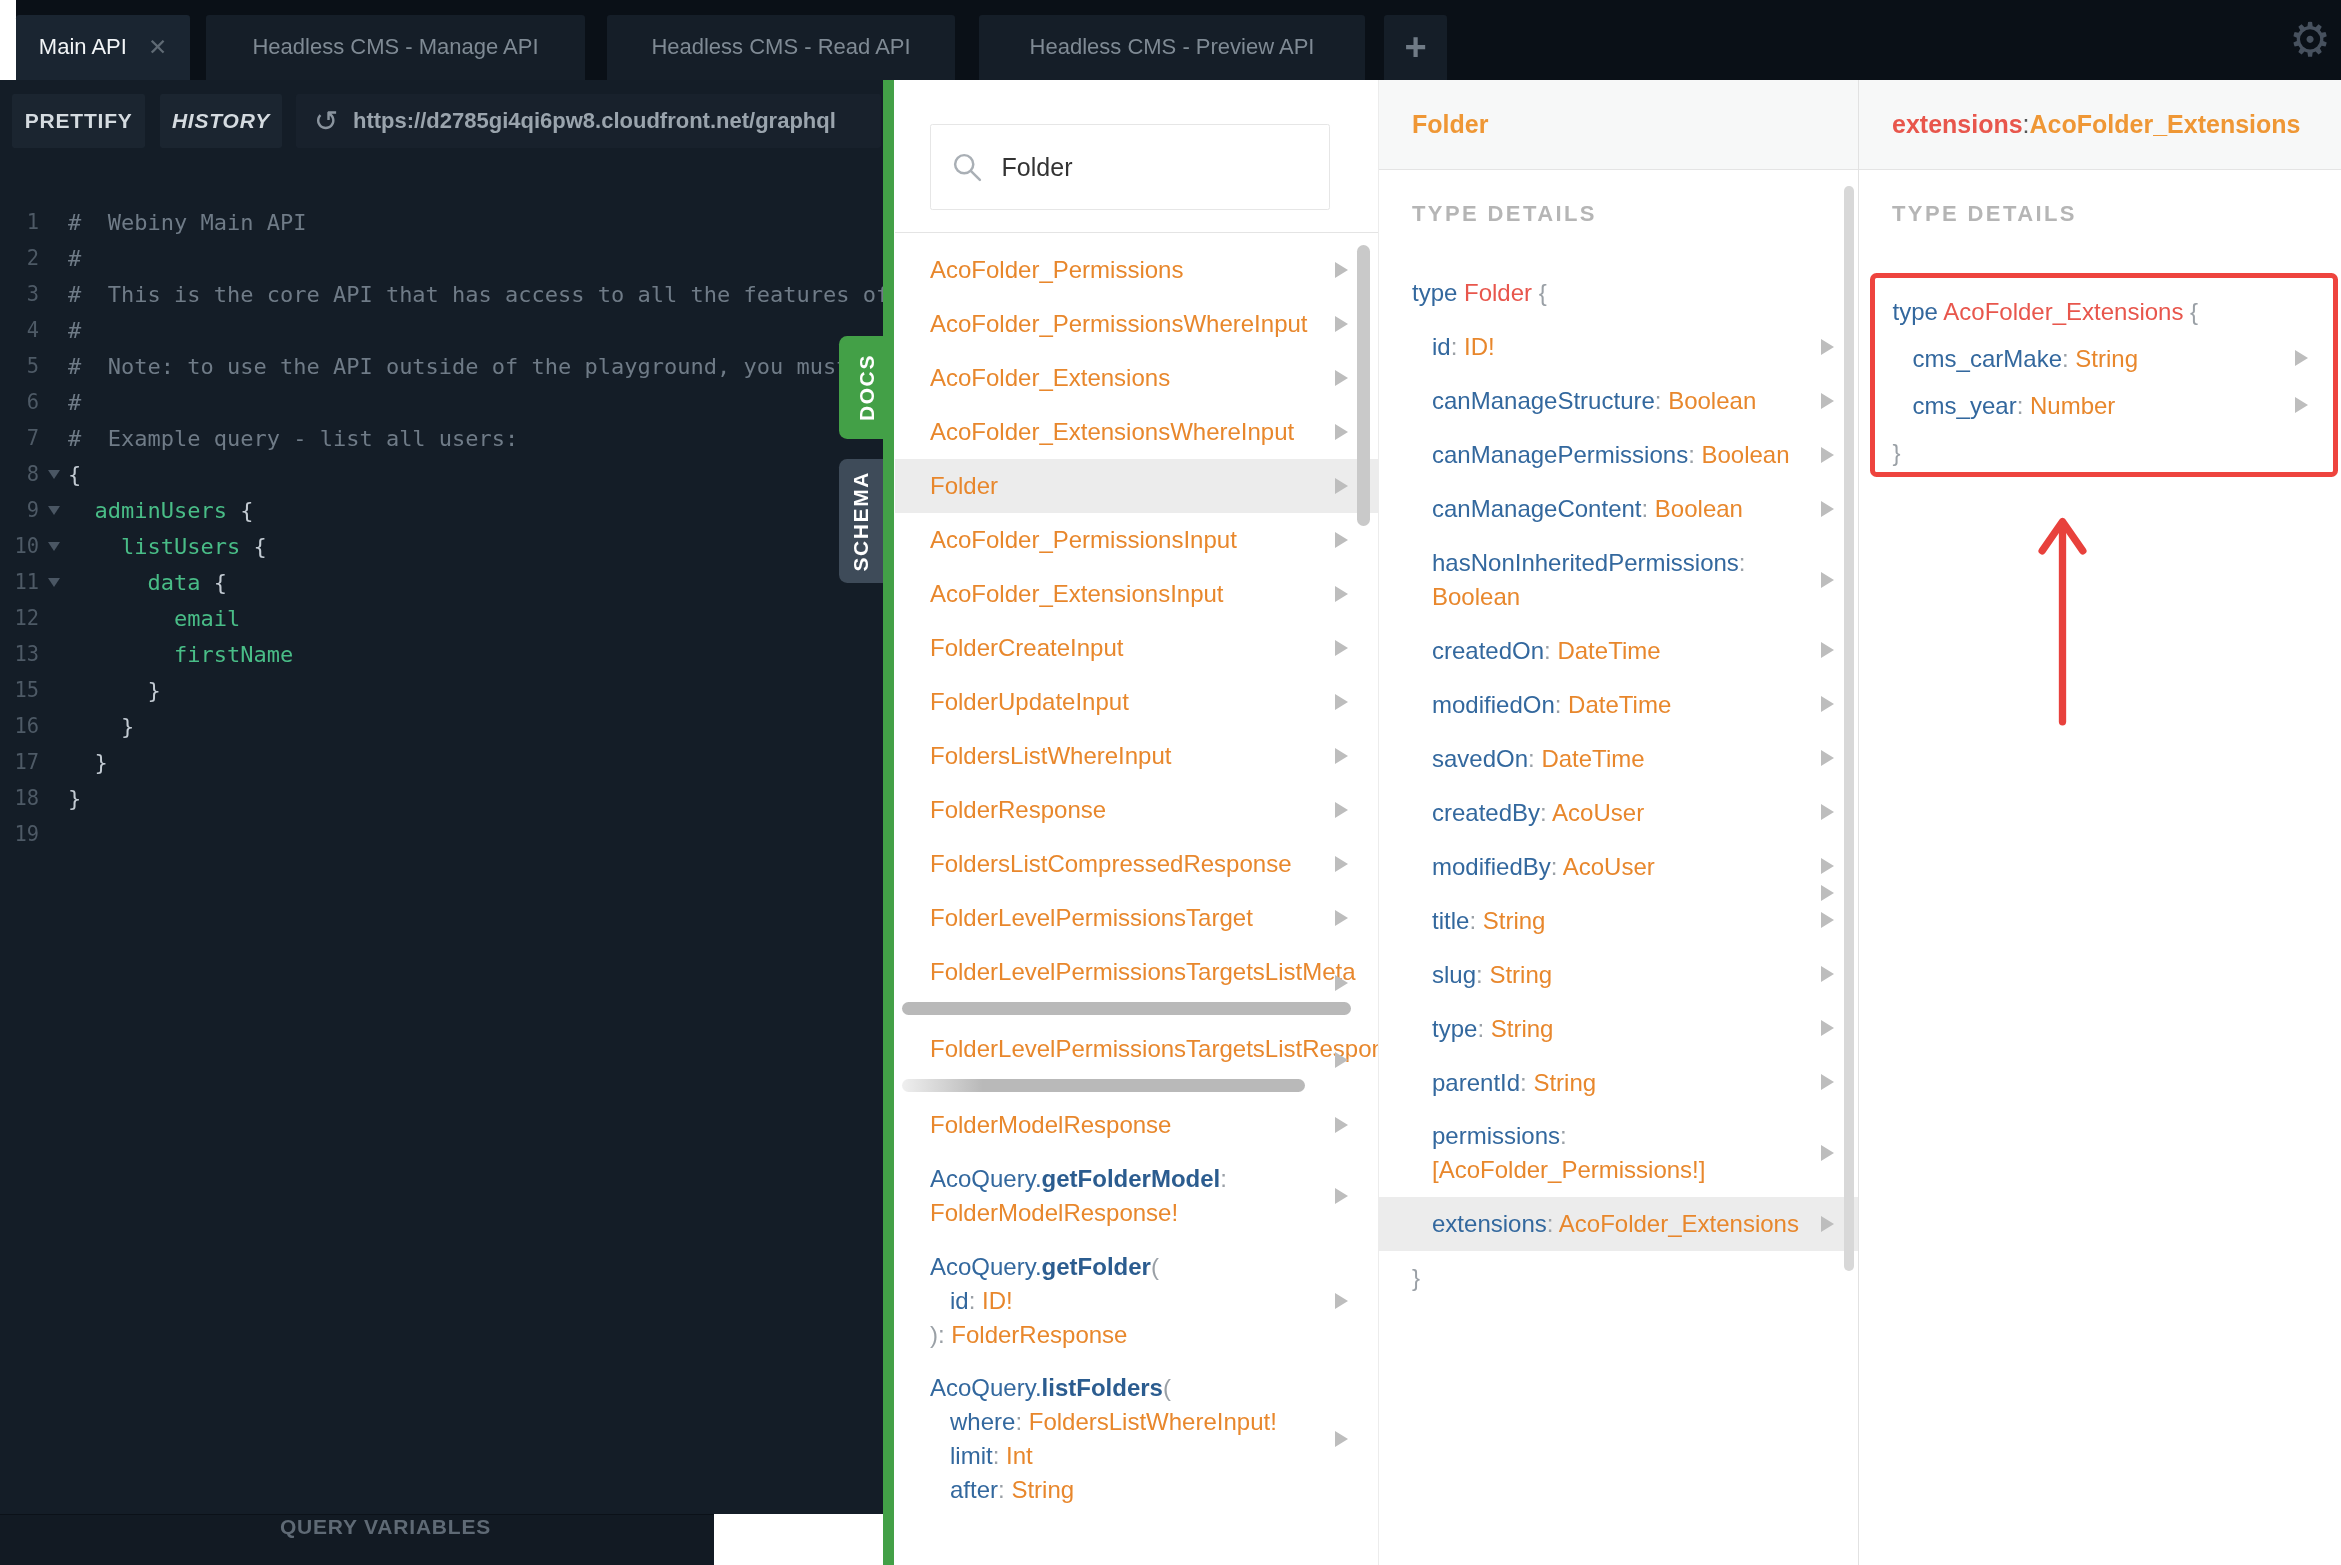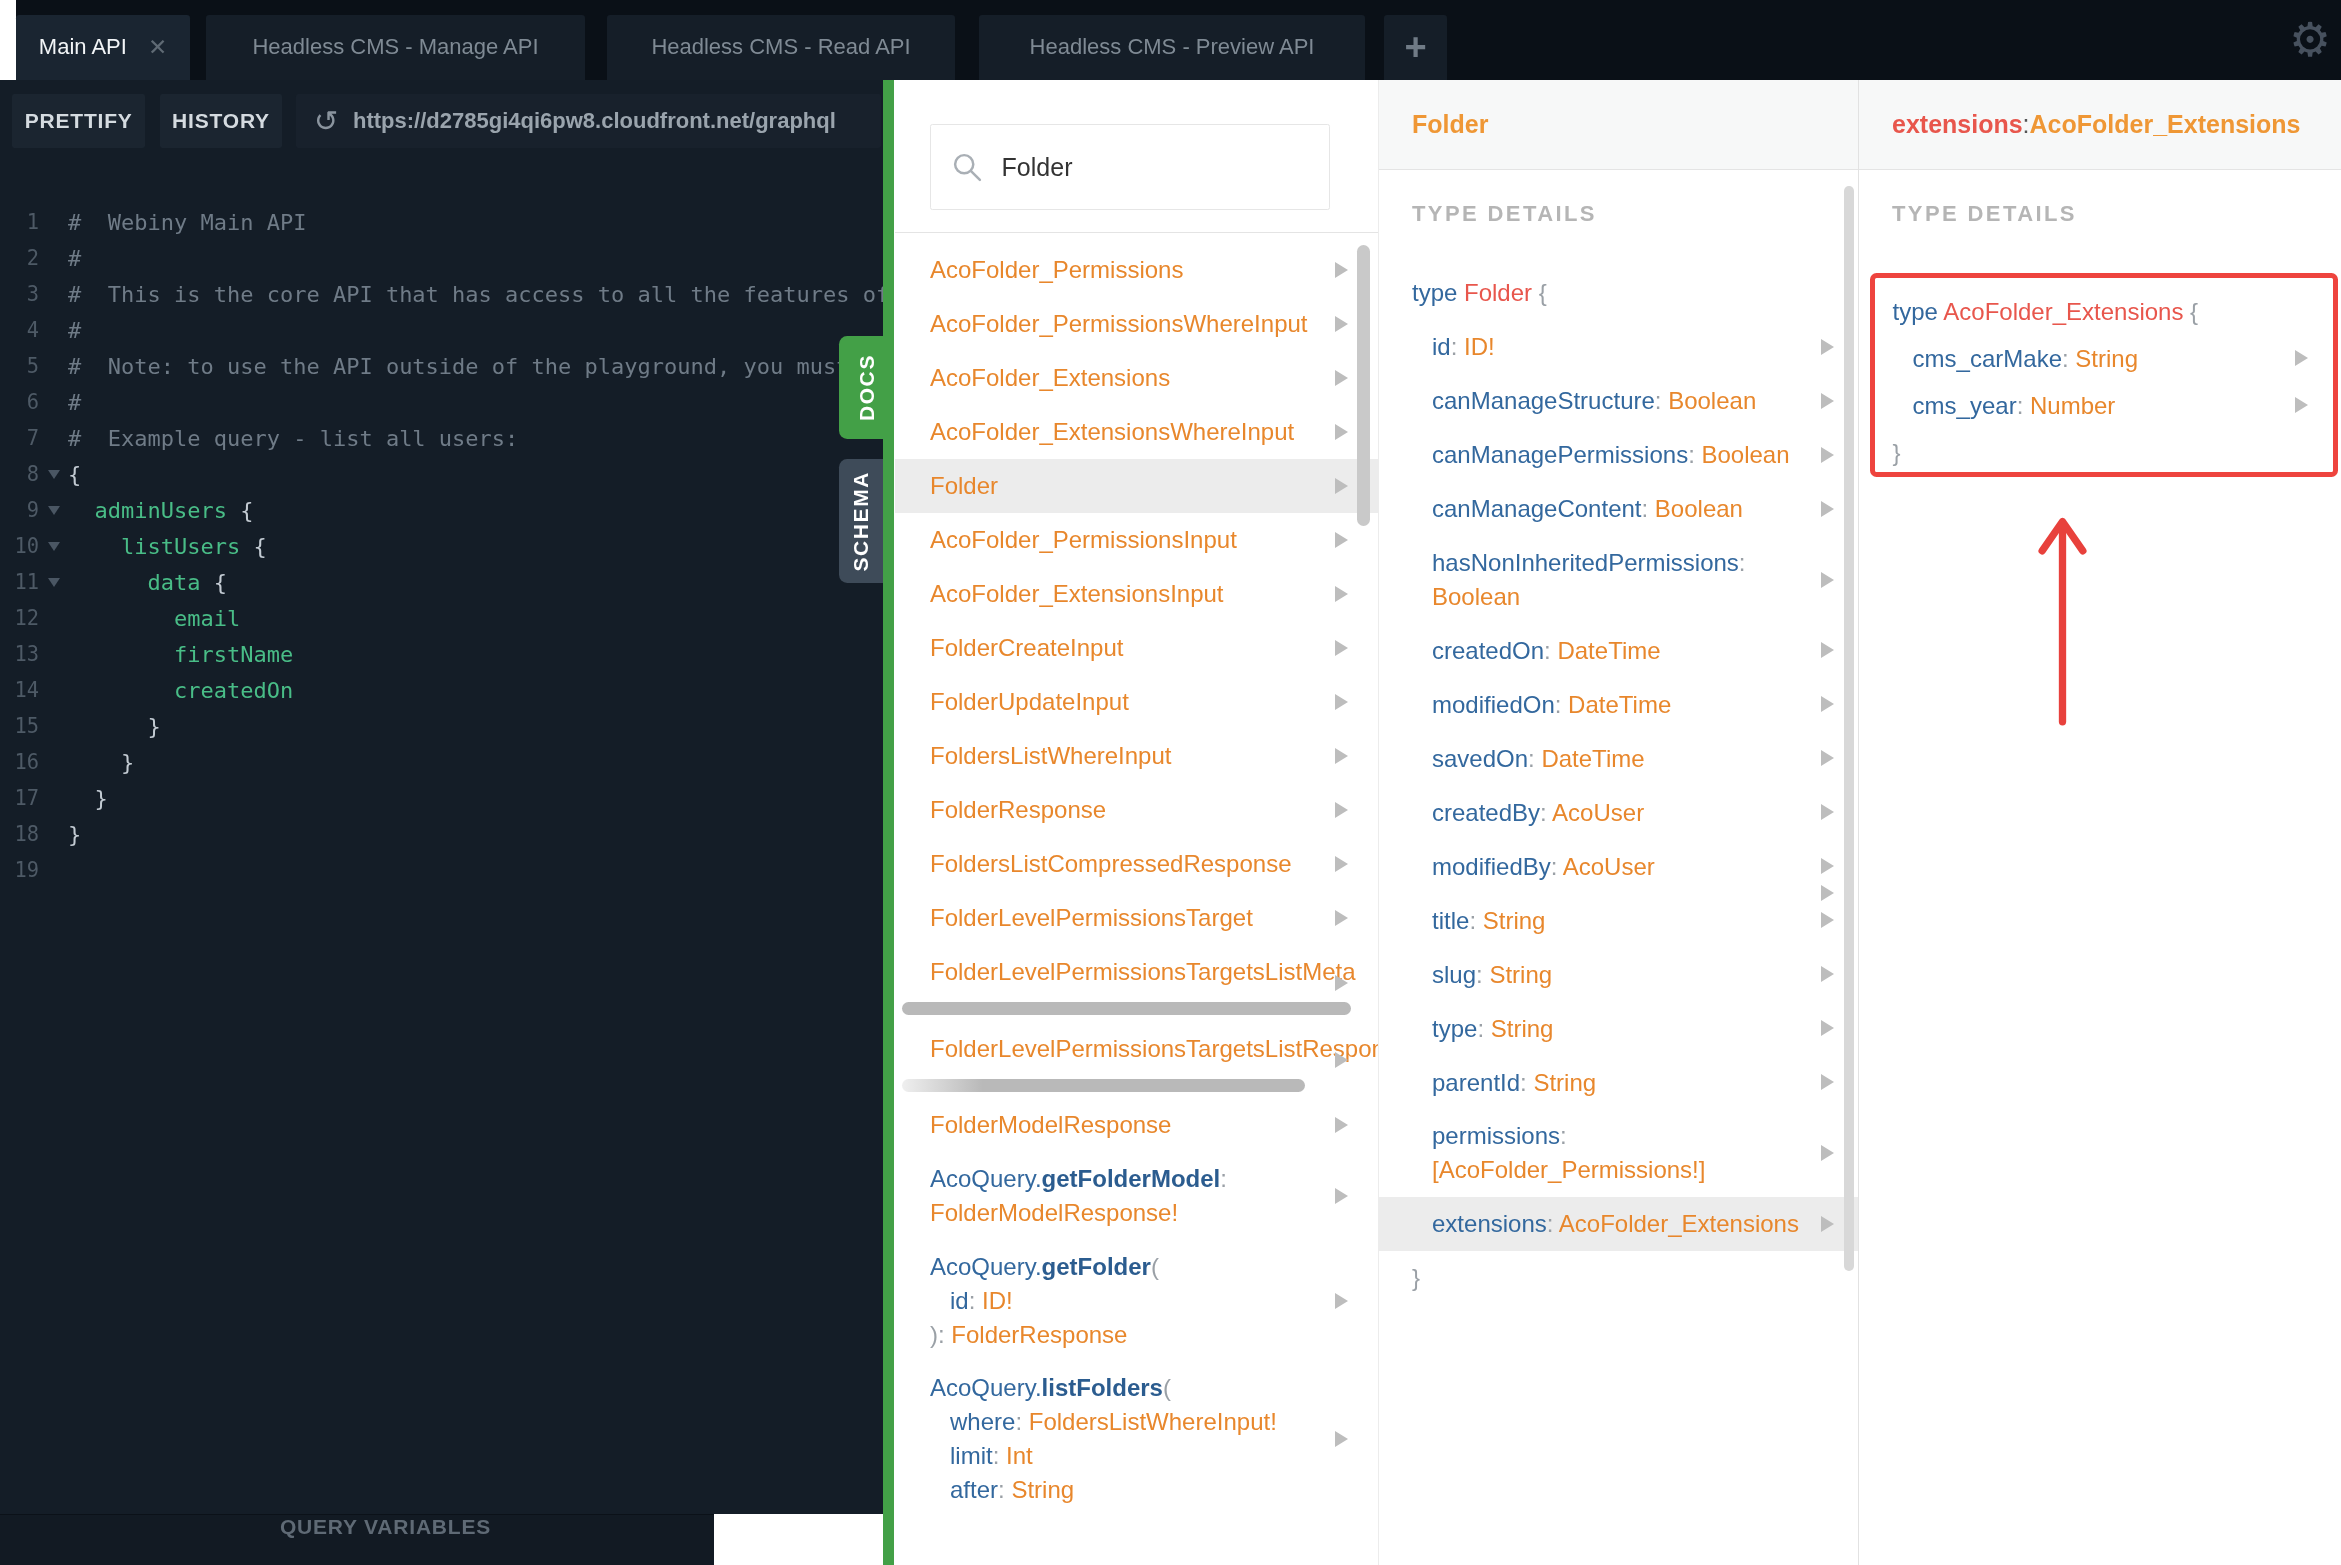--- a/index.html
+++ b/index.html
@@ -25,21 +25,21 @@
   .gear { position:absolute; left:2273px; top:6.5px; font-size:47px; color:#47515e; line-height:65px; }
 
   
   .left-col { position:absolute; left:0; top:80px; width:883px; height:1434px; background:#141d27; overflow:hidden; }
   .toolbar-btn {
     position:absolute; top:14px; height:54px; background:#1b2530; color:#d5dbe0;
     font-size:21px; font-weight:bold; letter-spacing:0.8px; border:none; border-radius:2.4px;
     display:flex; align-items:center; justify-content:center;
   }
   .btn-prettify { left:12.2px; width:133px; }
-  .btn-history { left:160px; width:122px; }
+  .btn-history { left:160px; width:122px;font-style:italic; }
   .urlbar {
     position:absolute; left:296px; top:14px; width:585px; height:54px; background:#18212c;
     border-radius:2.4px; display:flex; align-items:center; padding:0 18px; overflow:hidden;
   }
   .refresh-ic { color:#8a949e; font-size:29px; margin-right:14.7px; }
   .url-text { color:#9aa4ad; font-size:22px; white-space:nowrap;font-weight:bold; }
 
   .code { position:absolute; left:0; top:83px; right:0; bottom:0; padding-top:41px; overflow:hidden; }
   .eline { display:flex; height:36px; align-items:center; }
   .lnum { width:39px; text-align:right; color:#4e5a66; font-family:"DejaVu Sans Mono",monospace; font-size:20.4px; flex:none; }
@@ -210,25 +210,20 @@
       </div>
       <div class="eline">
         <span class="lnum">12</span>
         <span class="fold"></span>
         <pre><span>        </span><span class="sg-grn">email</span></pre>
       </div>
       <div class="eline">
         <span class="lnum">13</span>
         <span class="fold"></span>
         <pre><span>        </span><span class="sg-grn">firstName</span></pre>
-      </div>
-      <div class="eline">
-        <span class="lnum">14</span>
-        <span class="fold"></span>
-        <pre><span>        </span><span class="sg-grn">createdOn</span></pre>
       </div>
       <div class="eline">
         <span class="lnum">15</span>
         <span class="fold"></span>
         <pre><span class="sg-epun">      }</span></pre>
       </div>
       <div class="eline">
         <span class="lnum">16</span>
         <span class="fold"></span>
         <pre><span class="sg-epun">    }</span></pre>

